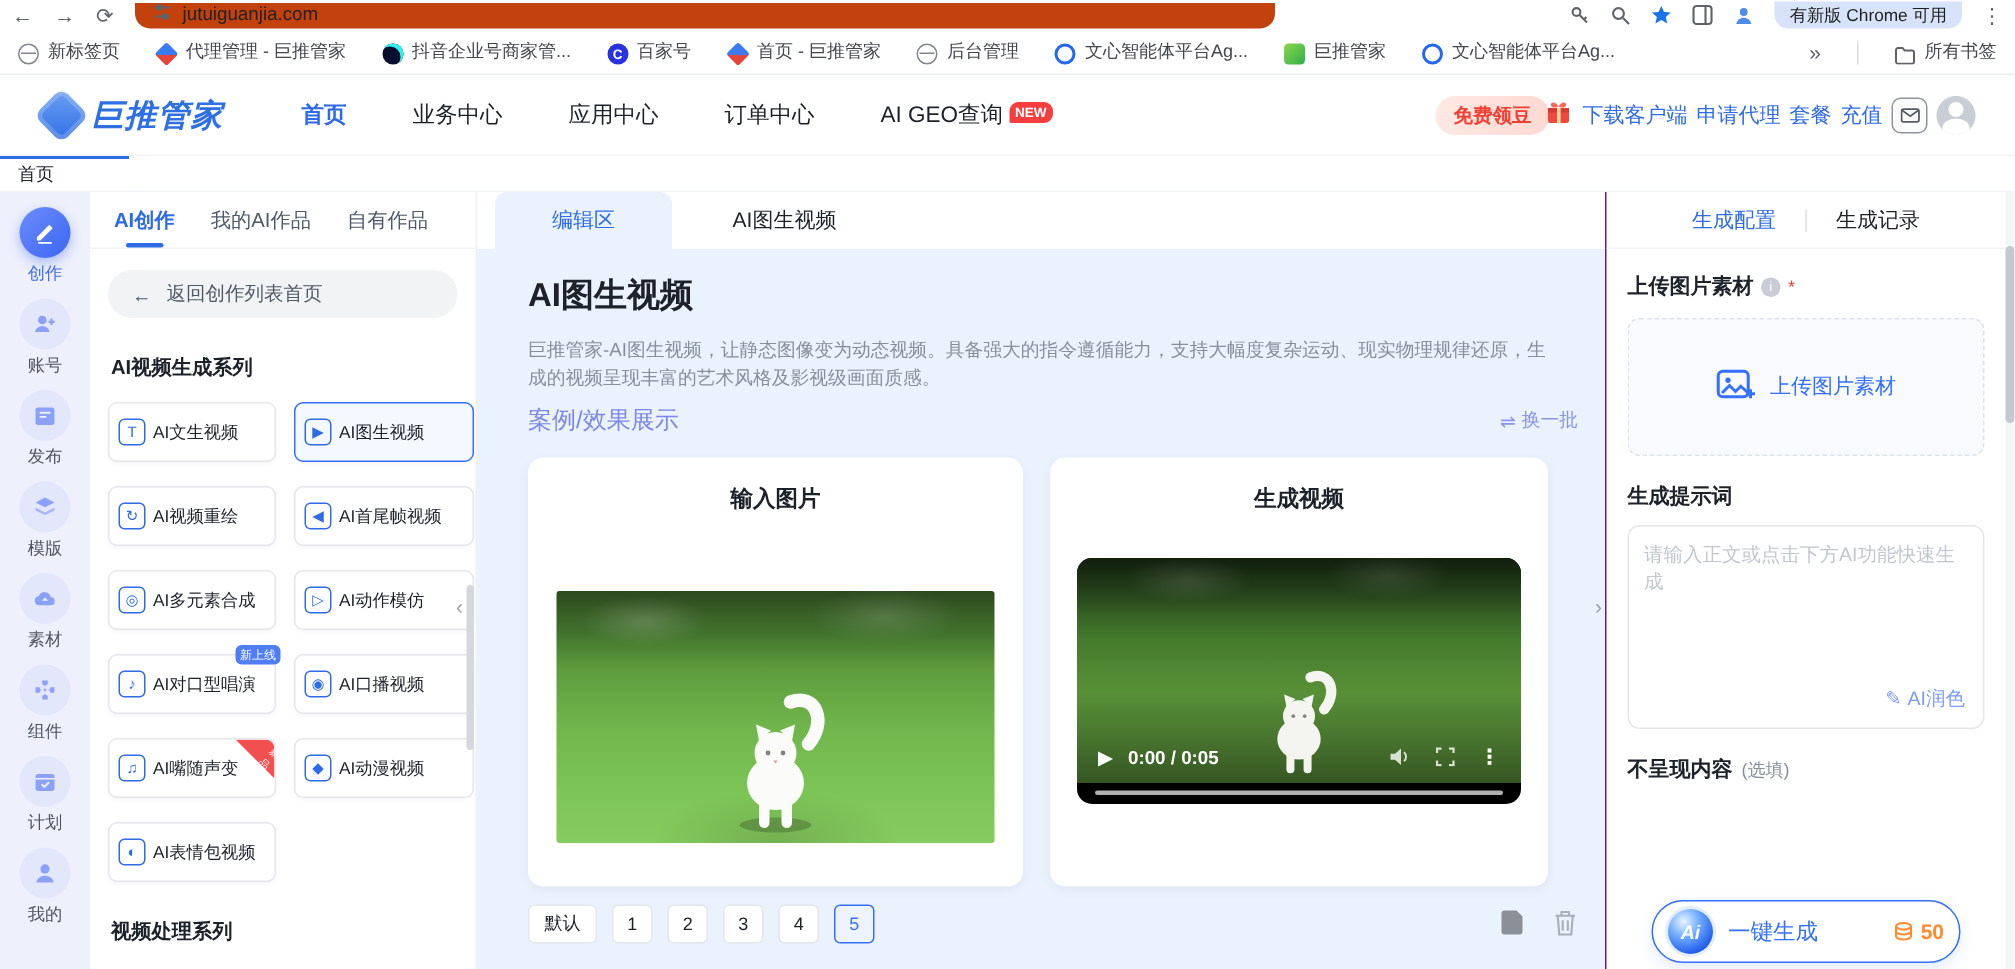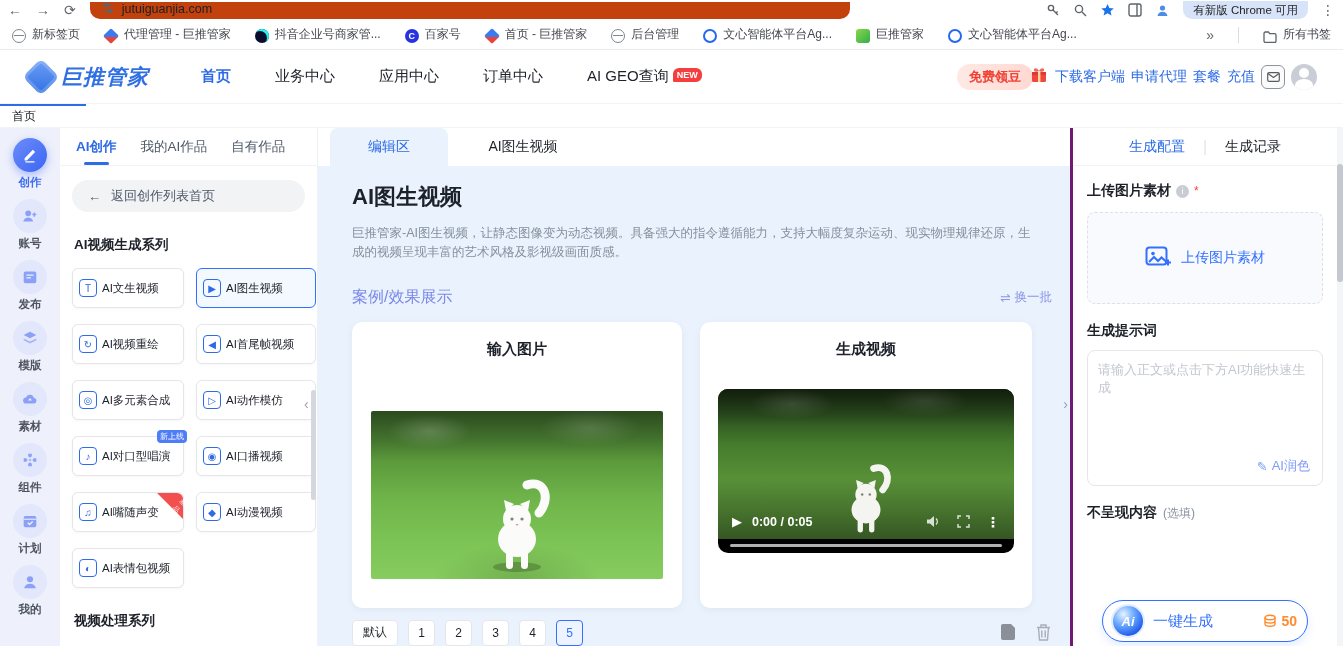--- a/index.html
+++ b/index.html
@@ -46,21 +46,21 @@
 
   
   .crumbbar { height:24px; background:#fff; border-bottom:1px solid #f2f3f5; display:flex; }
   .crumb-tab { width:86px; border-top:2px solid #2e6be6; font-size:12px; color:#1d2129; display:flex; align-items:center; padding-left:12px; cursor:pointer; background:#fff; }
 
   
   .page-body { display:flex; height:518px; position:relative; }
 
   
   .rail { width:60px; background:#eef0fb; display:flex; flex-direction:column; align-items:center; padding-top:10px; gap:9px; }
-  .rail-item { display:flex; flex-direction:column; align-items:center; gap:3px; cursor:pointer; width:100%;font-weight:bold; }
+  .rail-item { display:flex; flex-direction:column; align-items:center; gap:3px; cursor:pointer; width:100%; }
   .rail-ico { width:34px; height:34px; border-radius:50%; background:#e2e7fb; display:flex; align-items:center; justify-content:center; }
   .rail-ico svg { width:18px; height:18px; fill:#8ba0f7; }
   .rail-item.active .rail-ico { background:linear-gradient(135deg,#6d8cfa,#3b66f5); box-shadow:0 3px 8px #3b66f566; }
   .rail-item.active .rail-ico svg { fill:#fff; }
   .rail-label { font-size:11.5px; color:#4e5560; }
   .rail-item.active .rail-label { color:#3f6ef0; }
 
   
   .leftpanel { width:258px; background:#fff; border-right:1px solid #f0f1f4; position:relative; }
   .lp-tabs { height:38px; display:flex; align-items:center; gap:24px; padding:0 16px; border-bottom:1px solid #f2f3f5; }
@@ -81,21 +81,21 @@
 
   
   .main { width:752px; background:#e9f2fd; position:relative; }
   .main-tabs { height:38px; background:#fff; display:flex; }
   .main-tab { height:100%; display:flex; align-items:center; justify-content:center; font-size:14px; cursor:pointer; }
   .main-tab.active { width:118px; background:#e9f2fd; color:#2e6be6; border-radius:8px 8px 0 0; margin-left:12px; }
   .main-tab.plain { width:150px; color:#1d2129; background:#fff; }
   .main-content { padding:16px 0 0 34px; }
   .main-title { font-size:22px; font-weight:bold; color:#1d2129; }
   .main-desc { margin-top:12px; width:688px; font-size:12.5px; line-height:1.55; color:#86909c; }
-  .showcase-row { margin-top:24px; width:700px; display:flex; align-items:center; }
+  .showcase-row { margin-top:7px; width:700px; display:flex; align-items:center; }
   .showcase-title { font-size:16px; color:#7b88e8; }
   .refresh-link { margin-left:auto; font-size:12.5px; color:#8a94e8; cursor:pointer; display:flex; gap:4px; align-items:center; }
   .cards { display:flex; gap:18px; margin-top:14px; }
   .card { background:#fff; border-radius:10px; box-shadow:0 2px 8px #0000000d; height:286px; }
   .card.c1 { width:330px; }
   .card.c2 { width:332px; }
   .card-title { text-align:center; font-size:15px; color:#1d2129; padding-top:18px; font-weight:bold; }
   .photo { position:relative; margin:52px auto 0; width:292px; height:168px; border-radius:2px; overflow:hidden;
     background:linear-gradient(180deg,#2c4a1f 0%,#41702c 16%,#5c9a3c 30%,#6fb44a 52%,#7cc455 78%,#86cc5e 100%); }
   .photo::before { content:""; position:absolute; inset:0;
@@ -121,21 +121,21 @@
   .pg-default { height:26px; padding:0 10px; background:#fff; border:1px solid #e5e6eb; border-radius:4px; font-size:12px; color:#1d2129; display:flex; align-items:center; cursor:pointer; }
   .pg { width:27px; height:26px; background:#fff; border:1px solid #e5e6eb; border-radius:4px; font-size:12px; color:#1d2129; display:flex; align-items:center; justify-content:center; cursor:pointer; }
   .pg.active { border:1.5px solid #3370ff; color:#3370ff; background:#eef4ff; }
   .pager-icons { margin-left:auto; display:flex; gap:18px; align-items:center; }
   .pager-icons svg { cursor:pointer; }
   .collapse { position:absolute; top:268px; font-size:14px; color:#9aa0aa; cursor:pointer; }
   .collapse.l { left:-14px; }
   .collapse.r { right:2px; }
 
   
-  .rightpanel { width:267px; background:#fff; position:relative; border-left:3px solid #701a75; }
+  .rightpanel { width:267px; background:#fff; position:relative; border-left:1px solid #701a75; }
   .rp-tabs { height:38px; display:flex; align-items:center; justify-content:center; gap:18px; border-bottom:1px solid #f2f3f5; }
   .rp-tab { font-size:14px; color:#1d2129; cursor:pointer; }
   .rp-tab.active { color:#2e6be6; }
   .rp-sep { color:#e5e6eb; }
   .rp-body { padding:16px 14px 0; }
   .rp-label-row { display:flex; align-items:center; gap:5px; }
   .rp-label { font-size:14px; font-weight:bold; color:#1d2129; }
   .info-dot { width:13px; height:13px; border-radius:50%; background:#c9ccd4; color:#fff; font-size:9px; display:flex; align-items:center; justify-content:center; cursor:pointer; }
   .req-star { color:#f53f3f; font-size:12px; }
   .upload-box { margin-top:12px; height:92px; background:#f8fafd; border:1px dashed #dbe0ea; border-radius:8px; display:flex; align-items:center; justify-content:center; gap:10px; cursor:pointer; }

